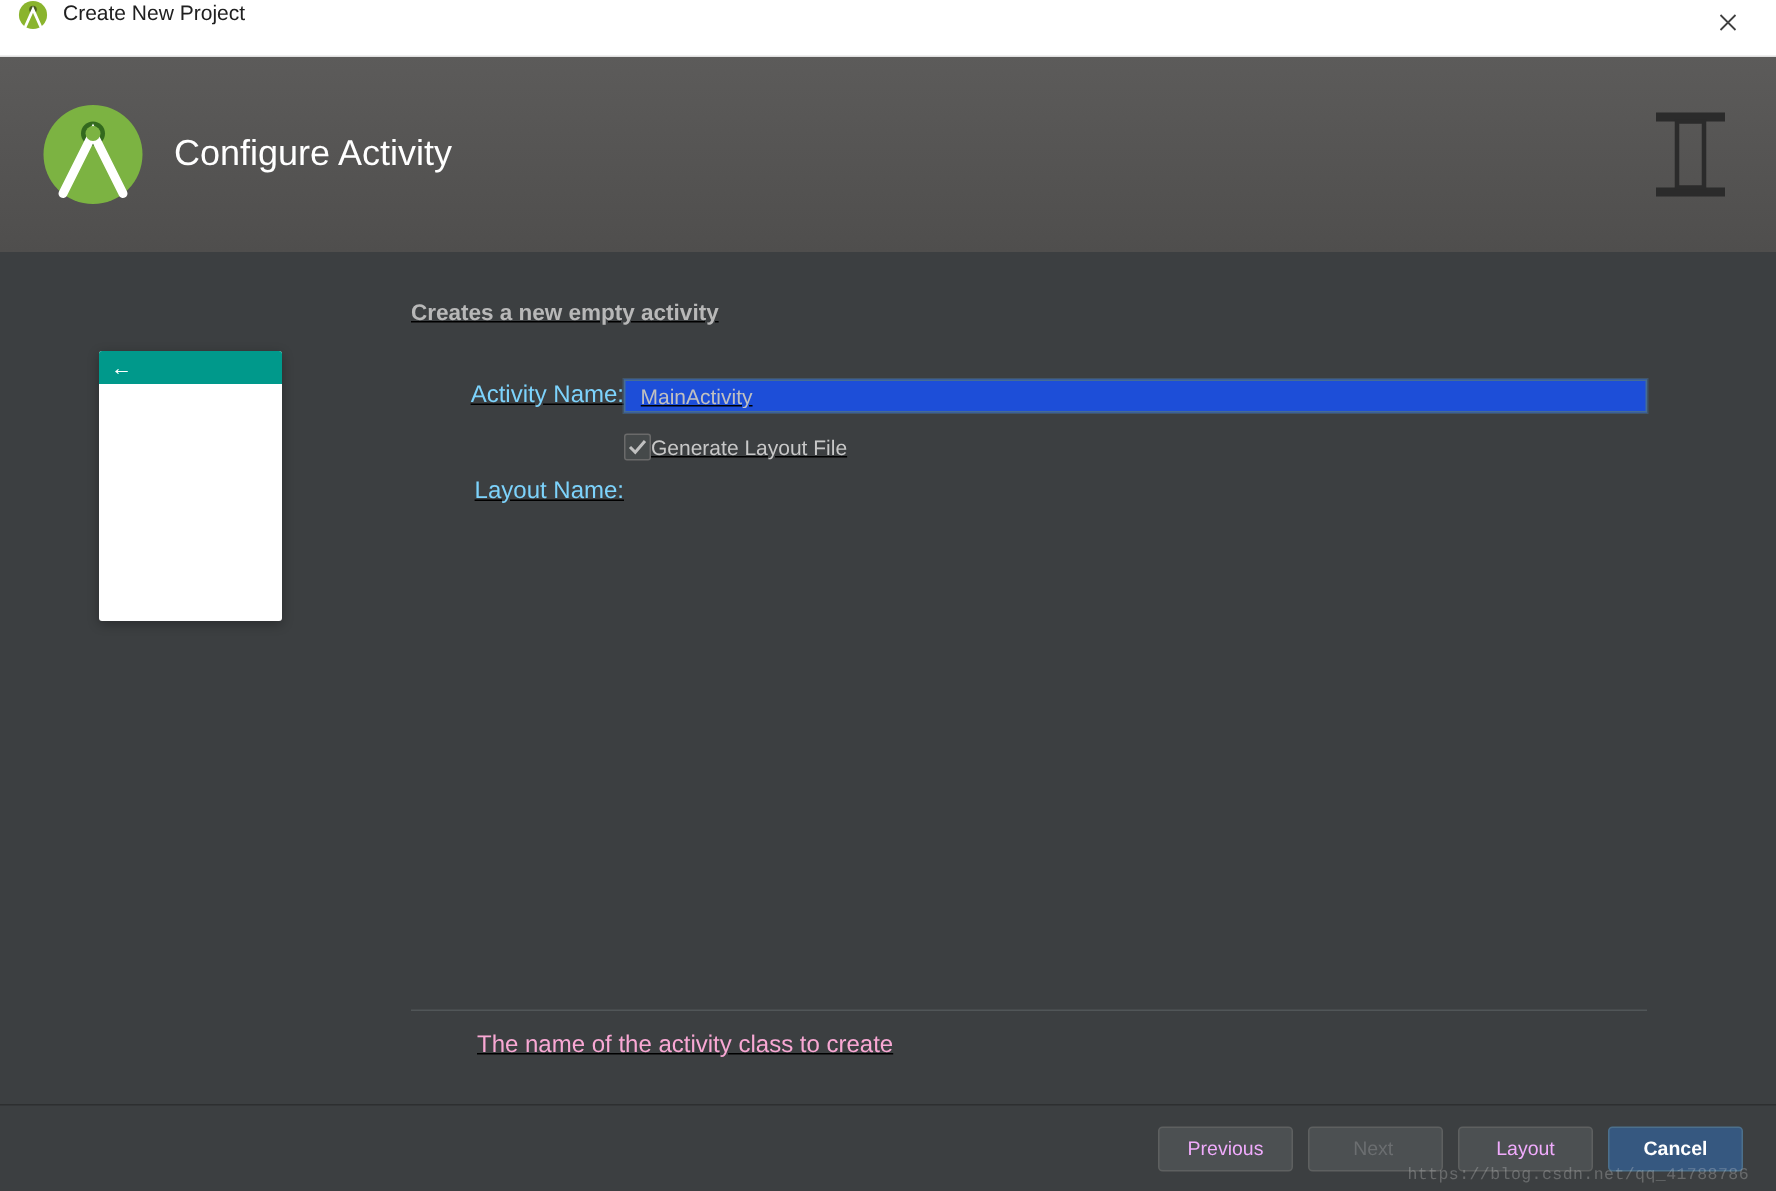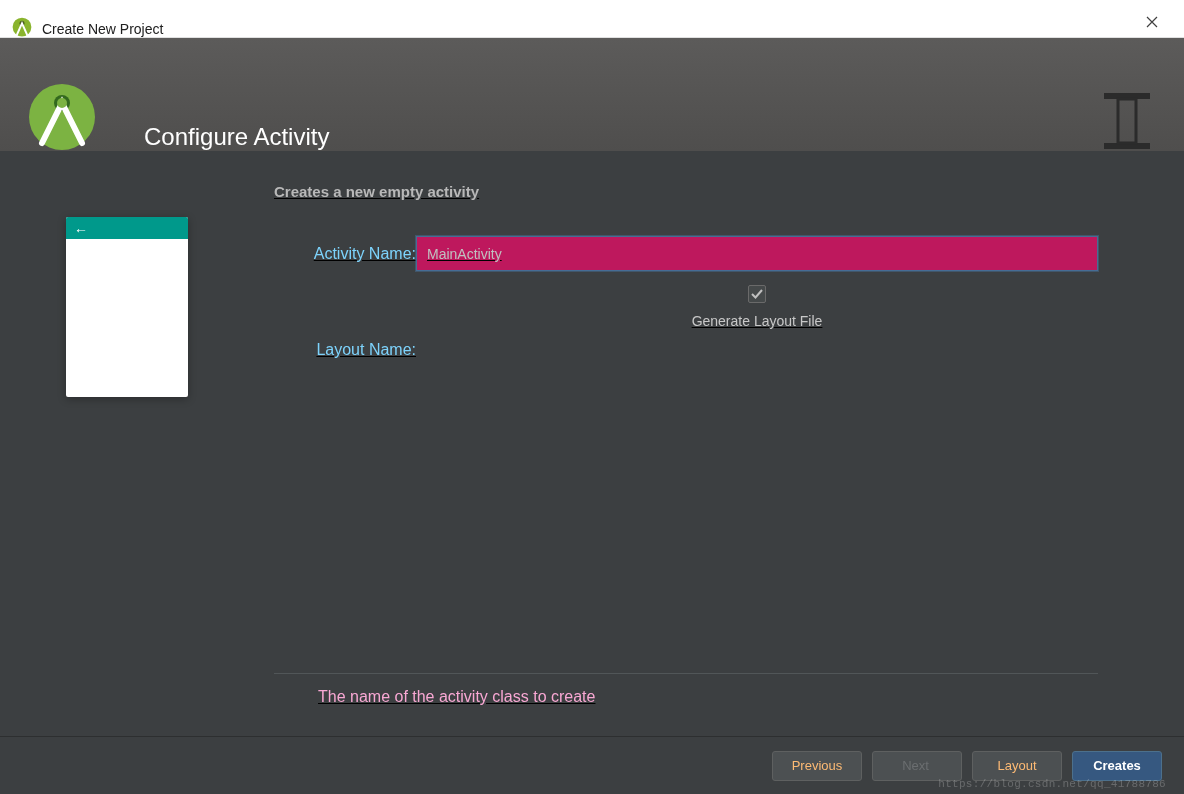--- a/index.html
+++ b/index.html
@@ -13,21 +13,21 @@
       width: 1184px;
       height: 794px;
       overflow: hidden;
       display: flex;
       flex-direction: column;
     }
     .title-bar {
       height: 38px;
       background: #ffffff;
       display: flex;
-      align-items: flex-end;
+      align-items: flex-start;
       padding: 0 12px;
       border-bottom: 1px solid #e0e0e0;
     }
     .title-bar-icon {
       width: 20px;
       height: 20px;
       margin-right: 10px;
     }
     .title-bar-text {
       font-size: 14px;
@@ -38,27 +38,26 @@
       width: 40px;
       height: 30px;
       display: flex;
       align-items: center;
       justify-content: center;
       font-size: 18px;
       color: #303030;
       cursor: pointer;
     }
     .header {
-      height: 113px;
+      height: 130px;
       background: #555453;
       background: linear-gradient(to bottom, #5c5b5a 0%, #4f4e4d 100%);
       display: flex;
-      align-items: flex-end;
+      align-items: center;
       padding: 0 28px 0 28px;
-      gap: 28px;
     }
     .header-logo {
       width: 68px;
       height: 68px;
       margin-right: 20px;
     }
     .header-title {
       font-size: 24px;
       font-weight: 400;
       color: #ffffff;
@@ -126,38 +125,36 @@
       margin-bottom: 13px;
     }
     .form-label {
       width: 142px;
       font-size: 16px;
       color: #7dd3fc;
       text-align: right;
     }
     .form-input {
       flex: 1;
-      height: 35px;
-      background: #be185d;
+      height: 22px;
+      background: #1d4ed8;
       border: 1px solid #646464;
       color: #c0c0c0;
       font-size: 14px;
       padding: 0 10px;
       outline: none;
     }
     .form-input.focused {
       border: 1px solid #466d94;
       box-shadow: 0 0 0 1px rgba(70,109,148,0.5);
     }
     .form-checkbox-row {
       display: flex;
       align-items: center;
       margin: 1px 0 12px 142px;
-      gap: 10px;
-      flex-direction: column;
     }
     .custom-checkbox {
       width: 18px;
       height: 18px;
       background: #45494a;
       border: 1px solid #6a6a6a;
       display: flex;
       align-items: center;
       justify-content: center;
       border-radius: 2px;
@@ -194,21 +191,21 @@
       justify-content: flex-end;
       padding: 0 22px;
       gap: 10px;
     }
     .btn {
       height: 30px;
       min-width: 90px;
       padding: 0 16px;
       background: #4c5052;
       border: 1px solid #5e6060;
-      color: #fdba74;
+      color: #f0abfc;
       font-size: 13px;
       border-radius: 3px;
       cursor: pointer;
     }
     .btn.disabled {
       color: #6b6e70;
       cursor: default;
       padding-left: 13px;
     }
     .btn.primary {
@@ -302,17 +299,17 @@
 
       <hr class="help-divider">
       <div class="help-text">The name of the activity class to create</div>
     </div>
   </div>
 
   <div class="footer">
     <button class="btn">Previous</button>
     <button class="btn disabled">Next</button>
     <button class="btn">Layout</button>
-    <button class="btn primary">Creates</button>
+    <button class="btn primary">Cancel</button>
   </div>
 </div>
 
 <div class="watermark">https://blog.csdn.net/qq_41788786</div>
 
 </body></html>

